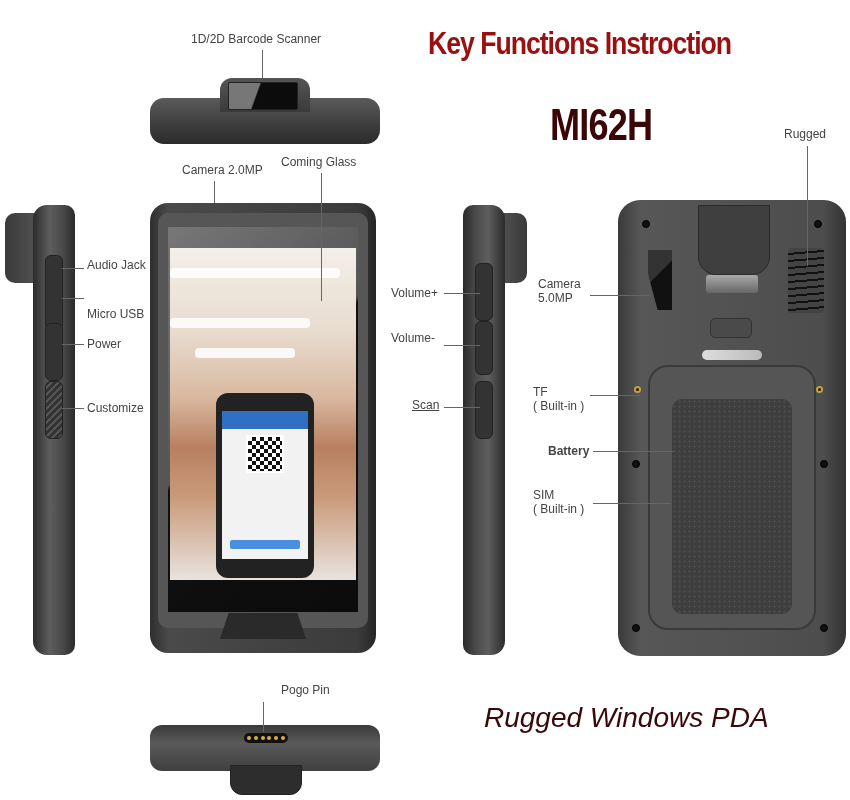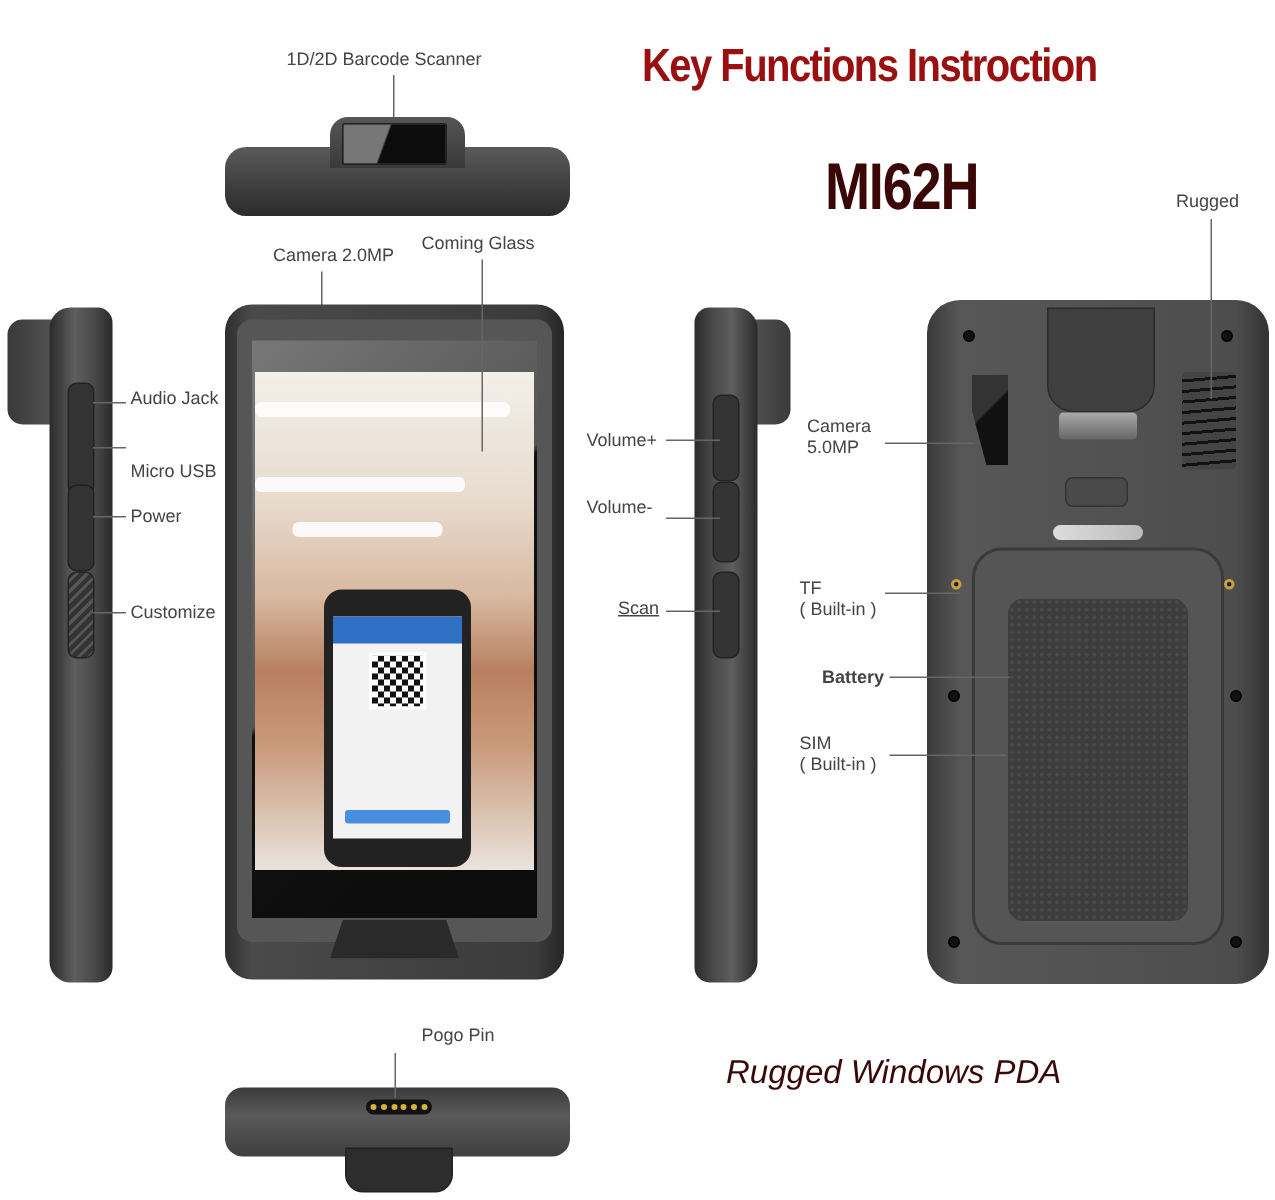--- a/index.html
+++ b/index.html
@@ -4,21 +4,21 @@
 <style>
   * { box-sizing: border-box; margin: 0; padding: 0; }
   body { width: 850px; height: 800px; background: #ffffff; position: relative; overflow: hidden; font-family: "Liberation Sans", sans-serif; }
   .abs { position: absolute; }
   .label { position: absolute; font-size: 12px; color: #444; white-space: nowrap; line-height: 1.15; }
   .label.center { text-align: left; }
   .line { position: absolute; background: #666; }
 
   .title { position: absolute; left: 428px; top: 26px; font-family: "Liberation Sans", sans-serif; font-weight: bold; font-size: 31px; color: #9a0f0f; letter-spacing: -1.2px; transform: scaleX(0.86); transform-origin: left top; }
   .model { position: absolute; left: 550px; top: 100px; font-weight: bold; font-size: 44px; color: #3a0606; letter-spacing: -1px; transform: scaleX(0.82); transform-origin: left top; }
-  .tagline { position: absolute; left: 484px; top: 702px; font-style: italic; font-size: 22px; color: #3a0808; }
+  .tagline { position: absolute; left: 484px; top: 702px; font-style: italic; font-size: 28px; color: #3a0808; }
   .top-view { left: 150px; top: 70px; width: 230px; height: 75px; }
   .top-view .bar { position:absolute; left:0; top:28px; width:230px; height:46px; border-radius:14px; background: linear-gradient(180deg,#5a5a5a,#3d3d3d 60%,#2b2b2b); }
   .top-view .bump { position:absolute; left:70px; top:8px; width:90px; height:34px; border-radius:12px 12px 0 0; background: linear-gradient(180deg,#555,#3a3a3a); }
   .top-view .window { position:absolute; left:78px; top:12px; width:70px; height:28px; background: linear-gradient(110deg,#777 40%,#0c0c0c 42%); border-radius:2px; border:1px solid #222; }
 
   .front { left: 150px; top: 203px; width: 226px; height: 450px; border-radius: 18px; background: linear-gradient(90deg,#2e2e2e,#4a4a4a 8%,#3b3b3b 92%,#262626); }
   .front .inner { position:absolute; left:8px; top:10px; width:210px; height:415px; border-radius:10px; background:#565656; }
   .front .glass { position:absolute; left:10px; top:14px; width:190px; height:385px; background: linear-gradient(135deg,#777 0%,#555 45%,#111 46%,#0b0b0b 100%); }
   .front .screen { position:absolute; left:20px; top:45px; width:186px; height:332px; background: linear-gradient(180deg,#f3efe9 0%,#e8dccf 25%,#d9b9a0 45%,#b88060 60%,#c99a7a 75%,#e9e3dd 100%); overflow:hidden; }
   .front .screen .lights { position:absolute; left:0; width:170px; height:10px; background:#fff; opacity:.85; border-radius:4px; }

